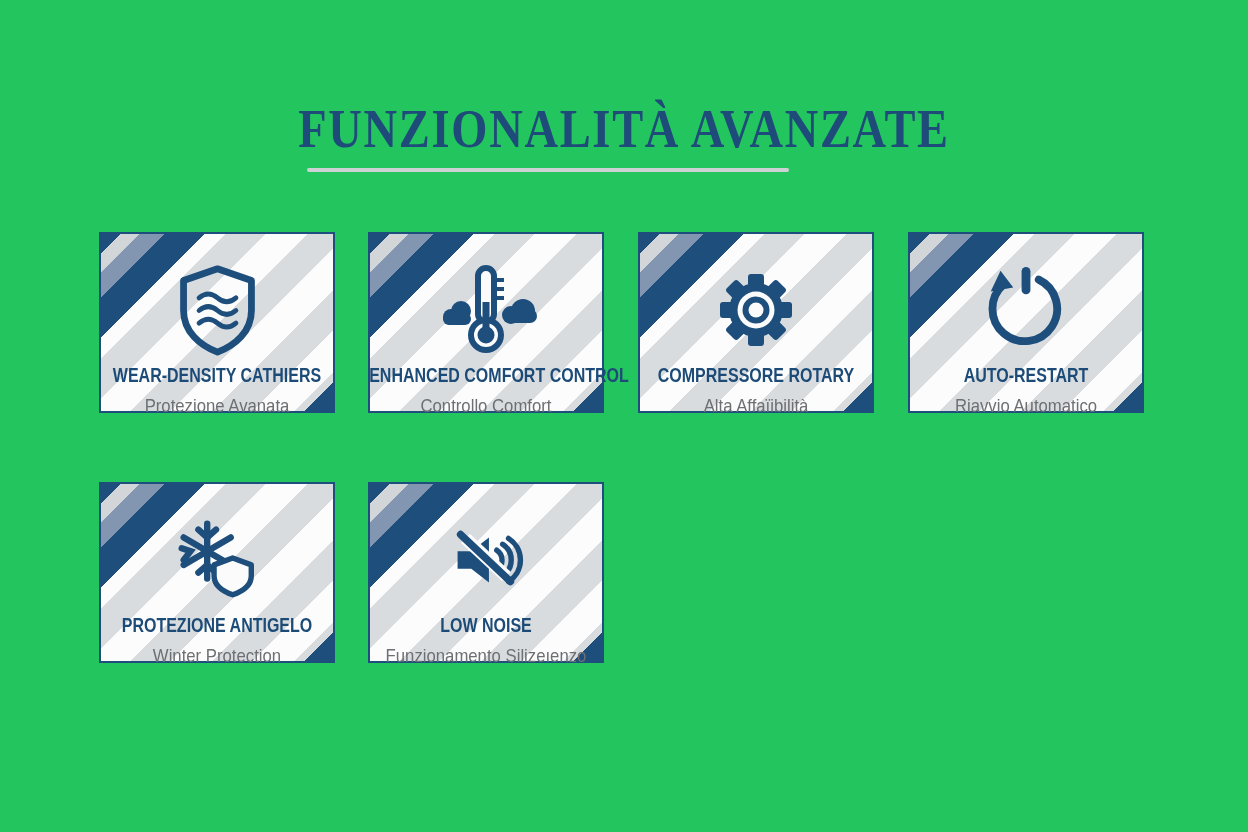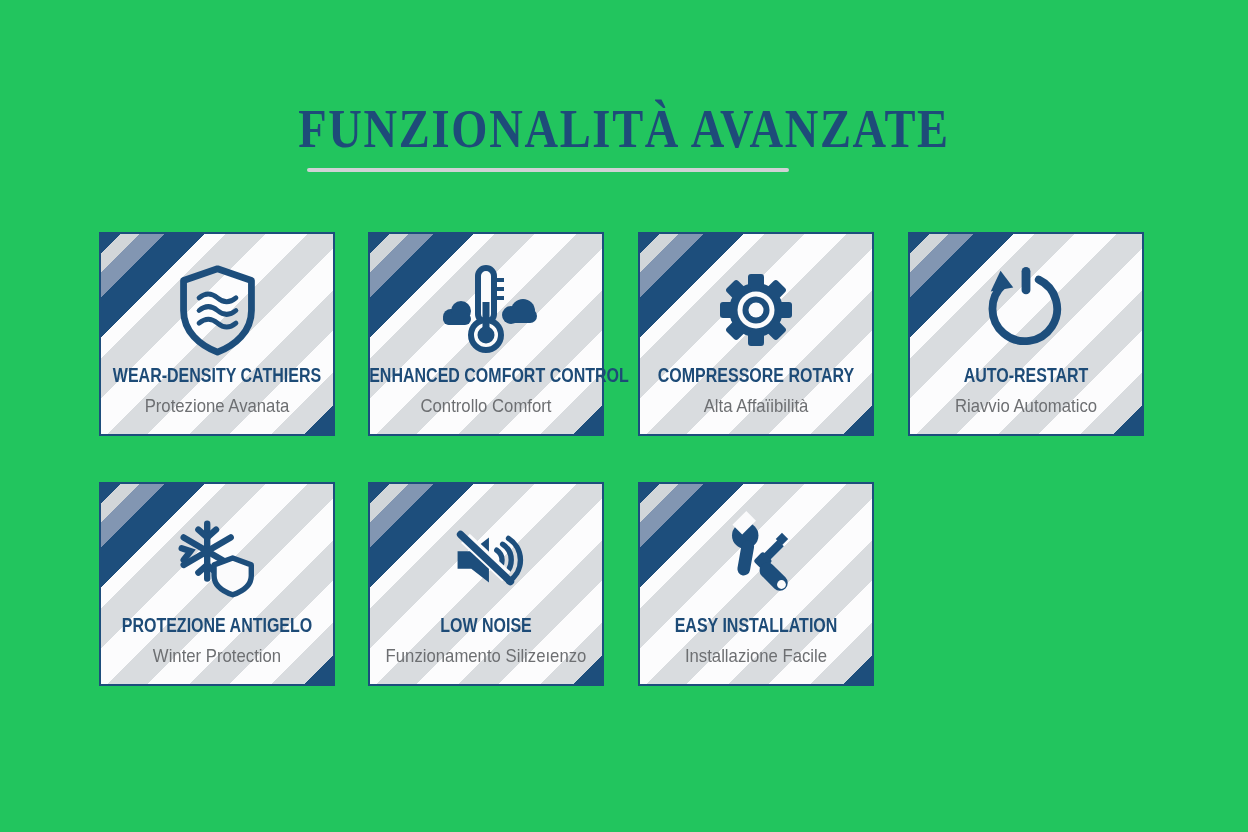--- a/index.html
+++ b/index.html
@@ -13,21 +13,21 @@
     font-family:"Liberation Serif",serif;font-weight:bold;font-size:54px;
     color:#1e4b79;letter-spacing:2px;white-space:nowrap;
     transform:scaleX(.86);
   }
   .title-underline{
     position:absolute;top:168px;left:307px;width:482px;height:4px;
     background:#cfd2d5;border-radius:2px;
   }
   
   .card{
-    position:absolute;width:236px;height:204px;box-sizing:border-box;
+    position:absolute;width:236px;height:181px;box-sizing:border-box;
     border:2px solid #1d4e7c;
     background:
       linear-gradient(315deg,#1d4e7c 0 20px,rgba(255,255,255,0) 20px),
       linear-gradient(135deg,#1d4e7c 0 14px,#d2d6d9 14px 27px,#8296b2 27px 45px,#1d4e7c 45px 73px,rgba(255,255,255,0) 73px),
       repeating-linear-gradient(135deg,#fcfcfd 0 30px,#d9dcdf 30px 58px);
   }
   .c0{left:99px;top:232px}.c1{left:368px;top:232px}.c2{left:638px;top:232px}.c3{left:908px;top:232px}
   .c4{left:99px;top:482px}.c5{left:368px;top:482px}.c6{left:638px;top:482px}.c7{left:908px;top:482px}
   .icon-wrap{
     position:absolute;top:24px;left:0;right:0;height:104px;
@@ -156,33 +156,15 @@
           <path d="M31 63 L40 55 L49 63"></path>
           <path d="M14 38 L23 41 L16 50"></path>
         </g>
         <path d="M66 48 L85 55 V66 C85 76 76 82 66 85.5 C56 82 47 76 47 66 V55 Z" fill="#fbfbfc" stroke="#1d4e7c" stroke-width="5.5" stroke-linejoin="round"></path>
       </svg>
     </div>
     <div class="card-title">PROTEZIONE ANTIGELO</div>
     <div class="card-subtitle">Winter Protection</div>
   </div>
 
-  <div class="card c6">
-    <div class="icon-wrap">
-      <svg width="98" height="98" viewBox="0 0 100 100">
-
-        <circle cx="39" cy="25" r="13.5" fill="#1d4e7c"></circle>
-        <rect x="31" y="2" width="14" height="20" fill="#fbfbfc" transform="rotate(45 38 12)"></rect>
-        <rect x="33" y="30" width="13" height="36" rx="6.5" fill="#1d4e7c" transform="rotate(10 39.5 48)"></rect>
-
-        <rect x="72" y="24" width="9" height="9" fill="#1d4e7c" transform="rotate(45 76.5 28.5)"></rect>
-        <rect x="61.5" y="29" width="9" height="26" fill="#1d4e7c" transform="rotate(45 66 42)"></rect>
-        <rect x="50" y="44" width="14" height="14" rx="3" fill="#1d4e7c" transform="rotate(45 57 51)"></rect>
-        <rect x="60" y="50" width="16" height="34" rx="8" fill="#1d4e7c" transform="rotate(-45 68 67)"></rect>
-        <circle cx="76" cy="75" r="4.5" fill="#fbfbfc"></circle>
-      </svg>
-    </div>
-    <div class="card-title">EASY INSTALLATION</div>
-    <div class="card-subtitle">Installazione Facile</div>
-  </div>
 
 
 </div>
 
 </body></html>

